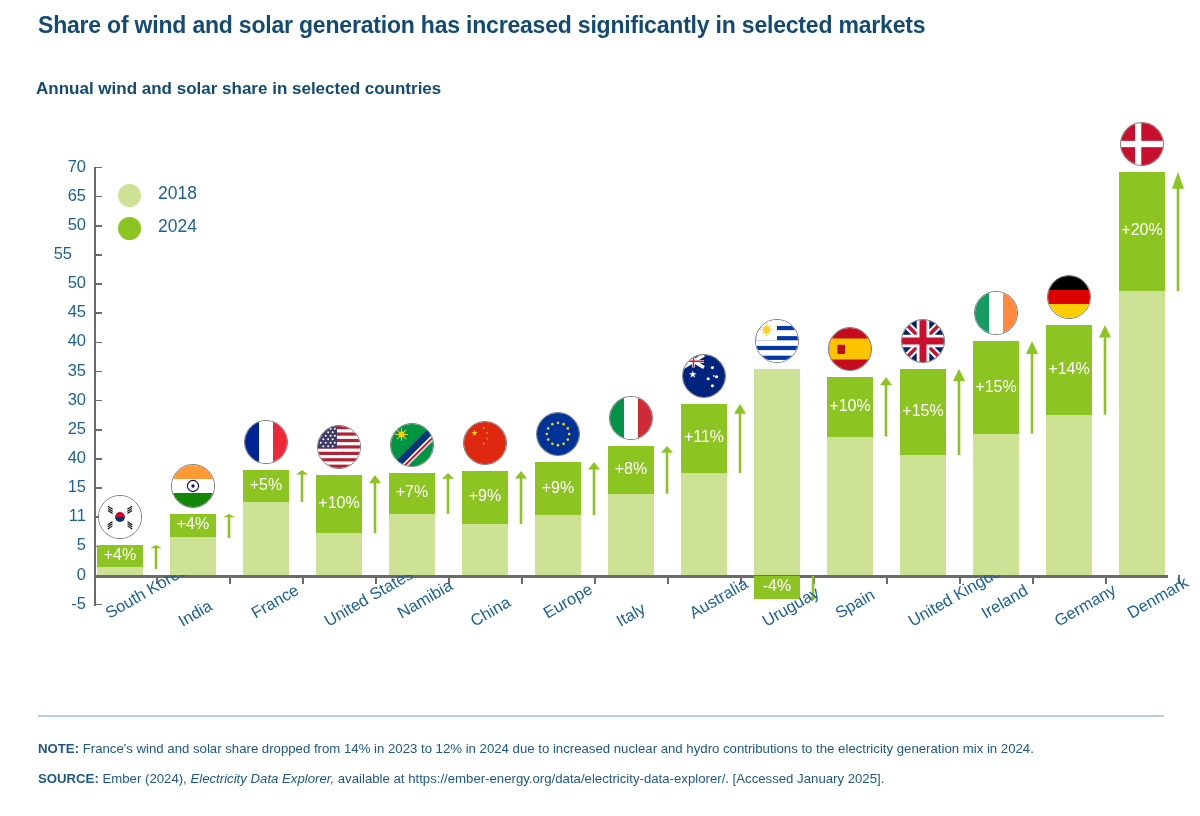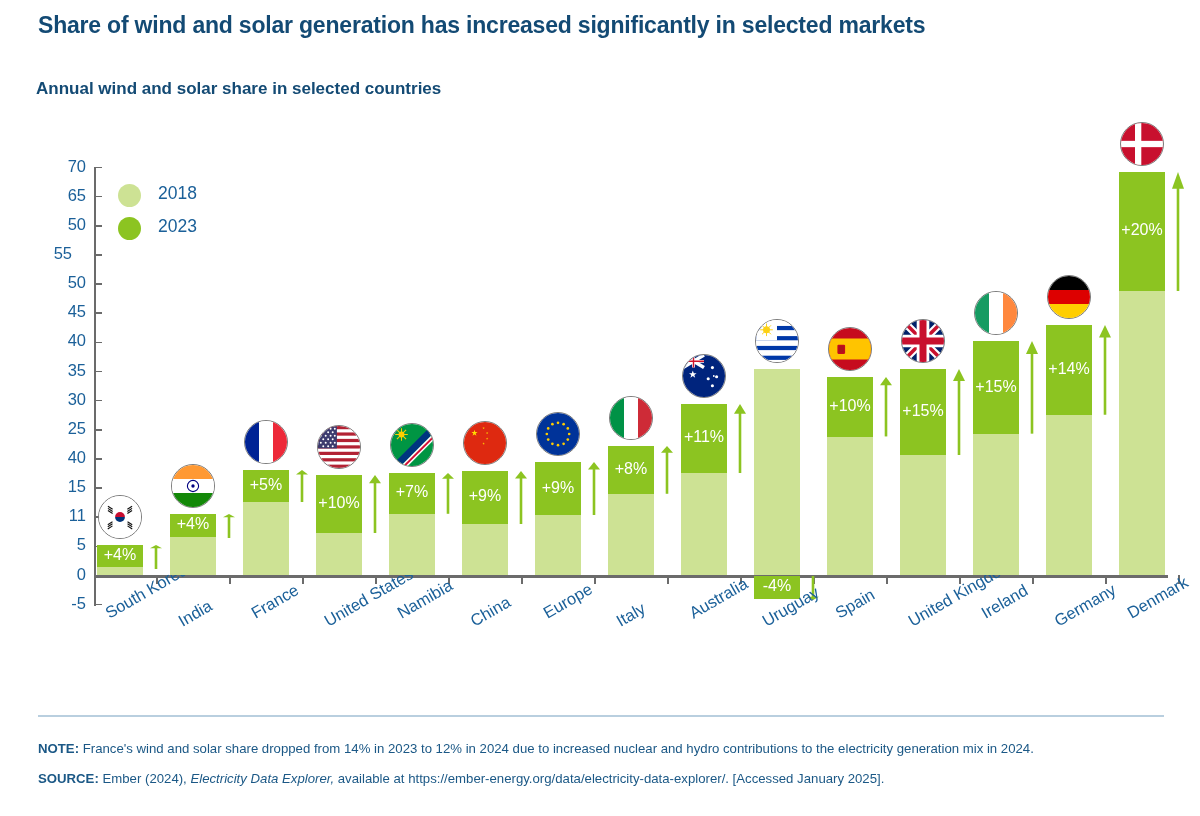--- a/index.html
+++ b/index.html
@@ -522,21 +522,21 @@
       <div class="xlabel" style="left: 1124px; top: 606px;">Denmark</div>
     </div>
 
   <div class="legend">
     <div class="legend-row">
       <span class="legend-dot" style="background:#CDE294"></span>
       <span class="legend-text">2018</span>
     </div>
     <div class="legend-row">
       <span class="legend-dot" style="background:#8CC421"></span>
-      <span class="legend-text">2023</span>
+      <span class="legend-text">2024</span>
     </div>
   </div>
 
   <div class="divider"></div>
 
   <div class="note">
     <span class="lbl">NOTE:</span>
     <span>France's wind and solar share dropped from 14% in 2023 to 12% in 2024 due to increased nuclear and hydro contributions to the electricity generation mix in 2024.</span>
   </div>
 

